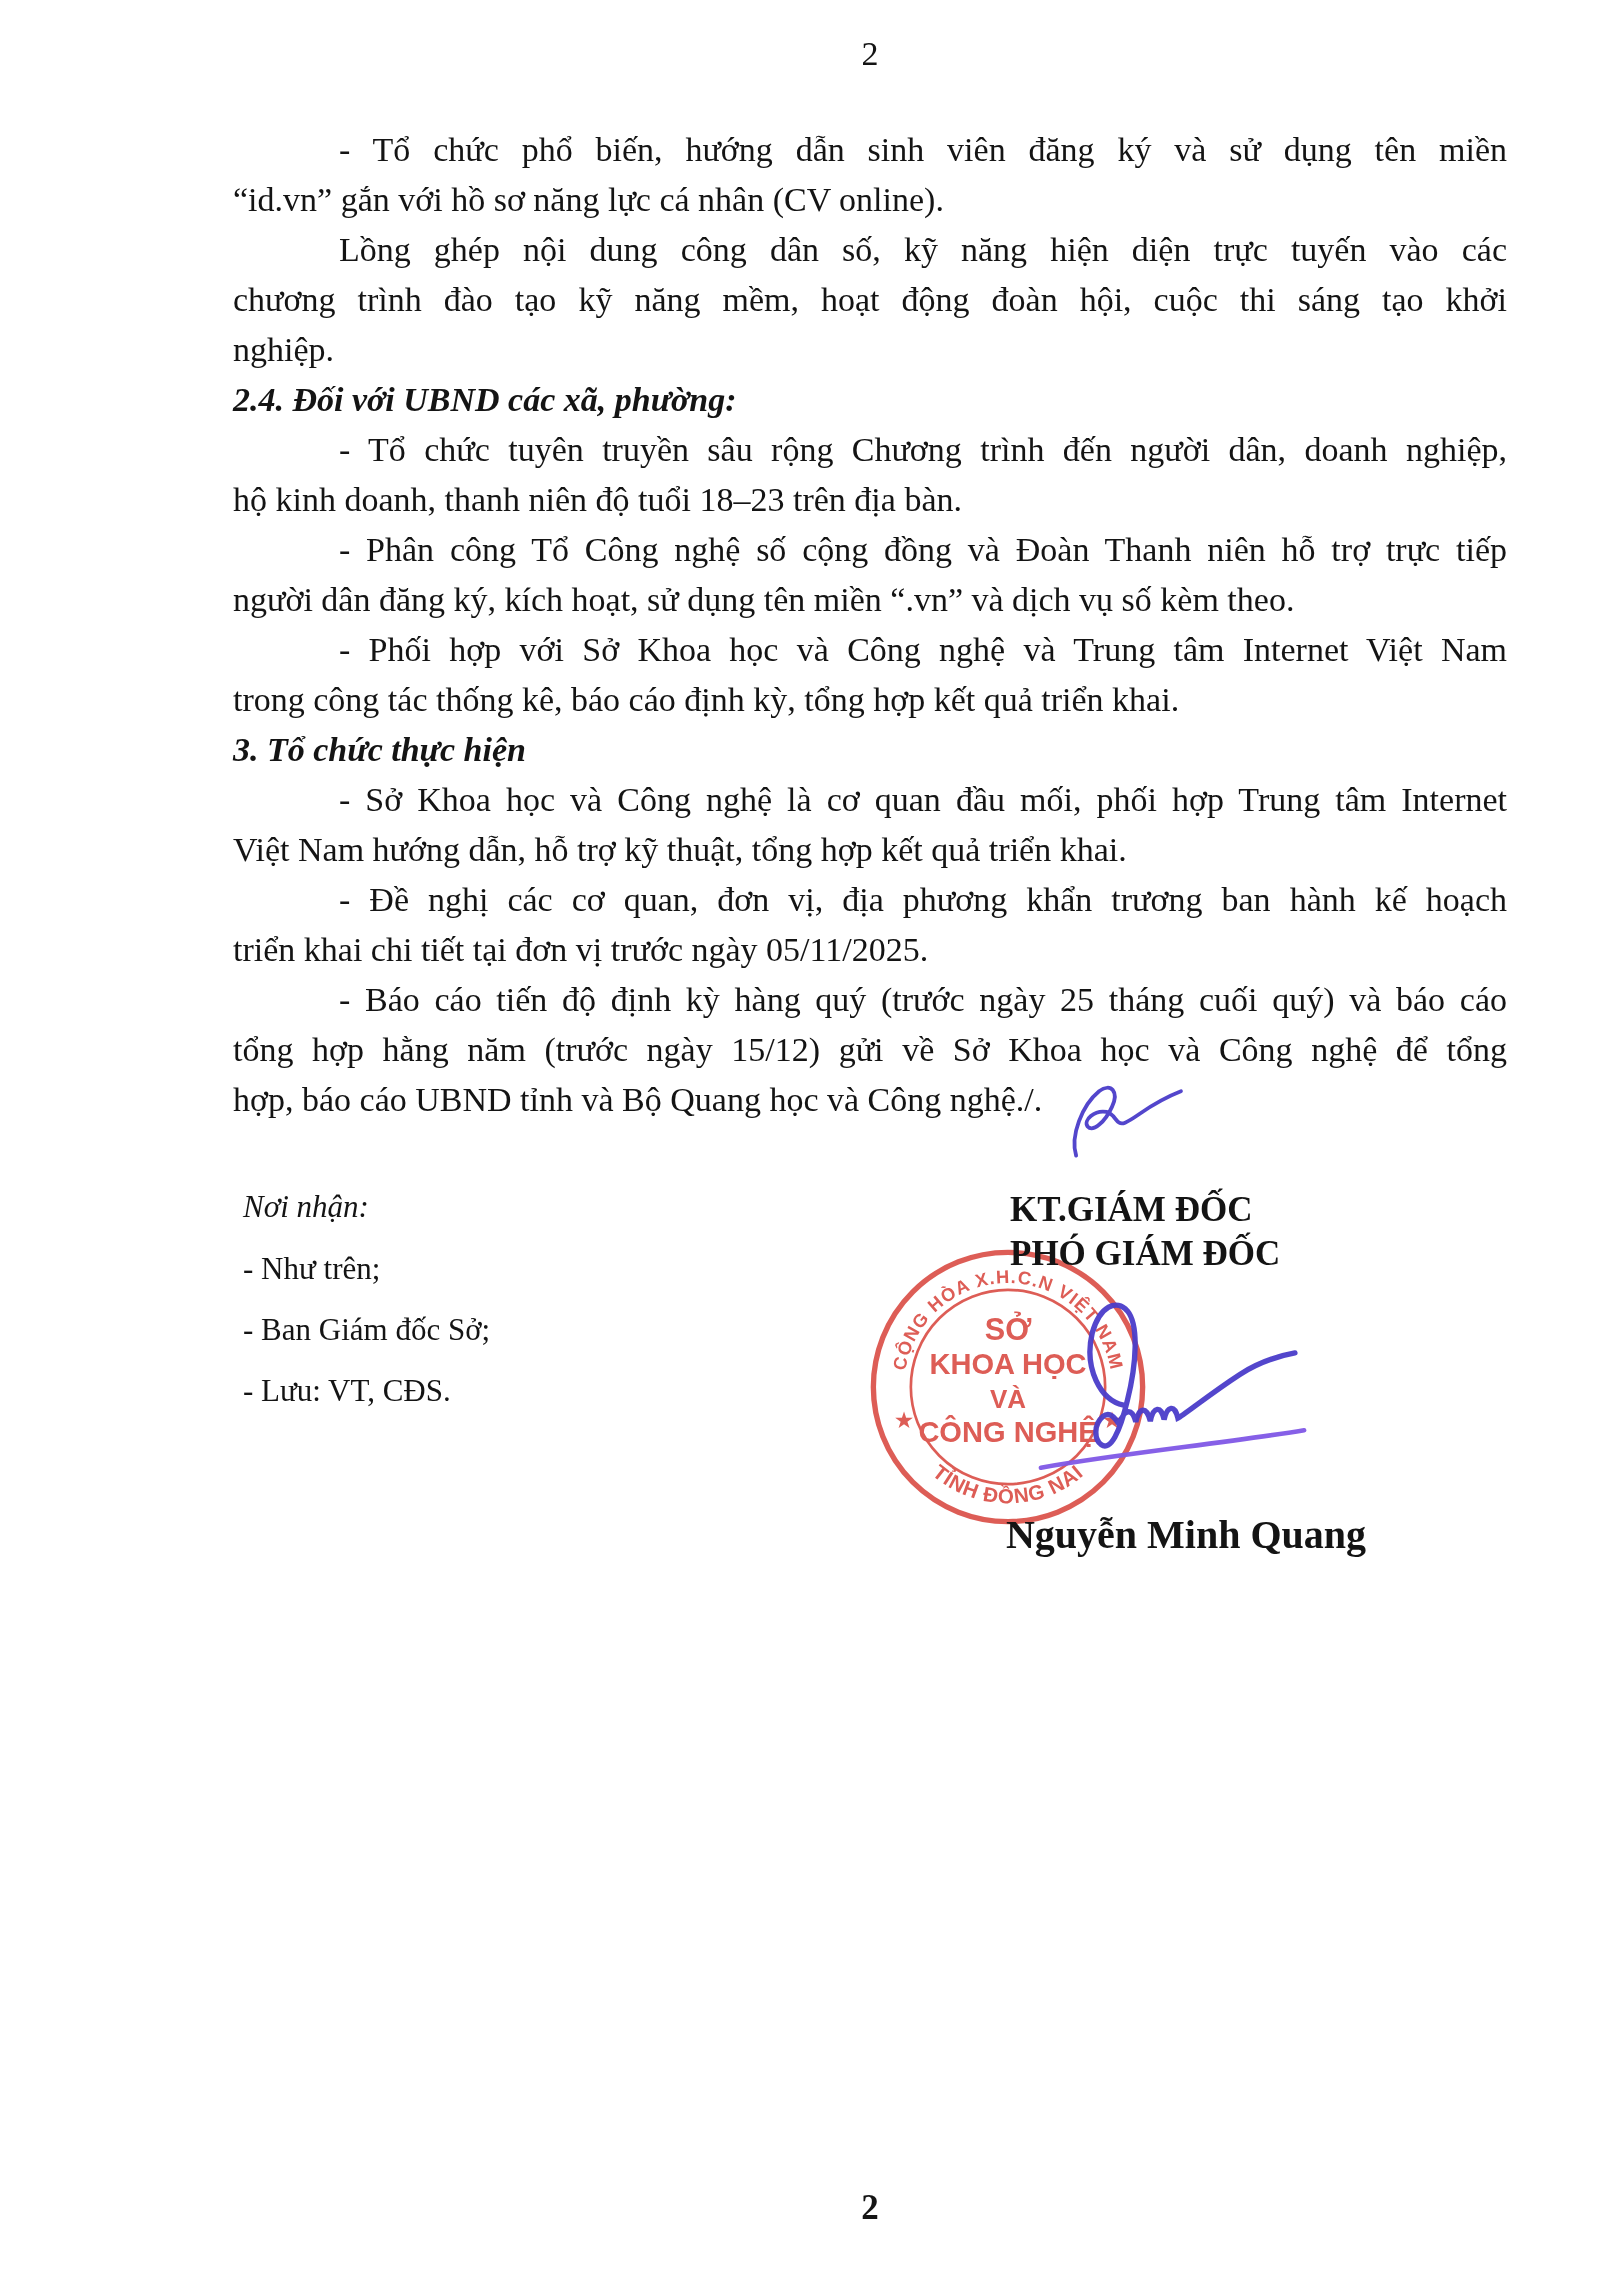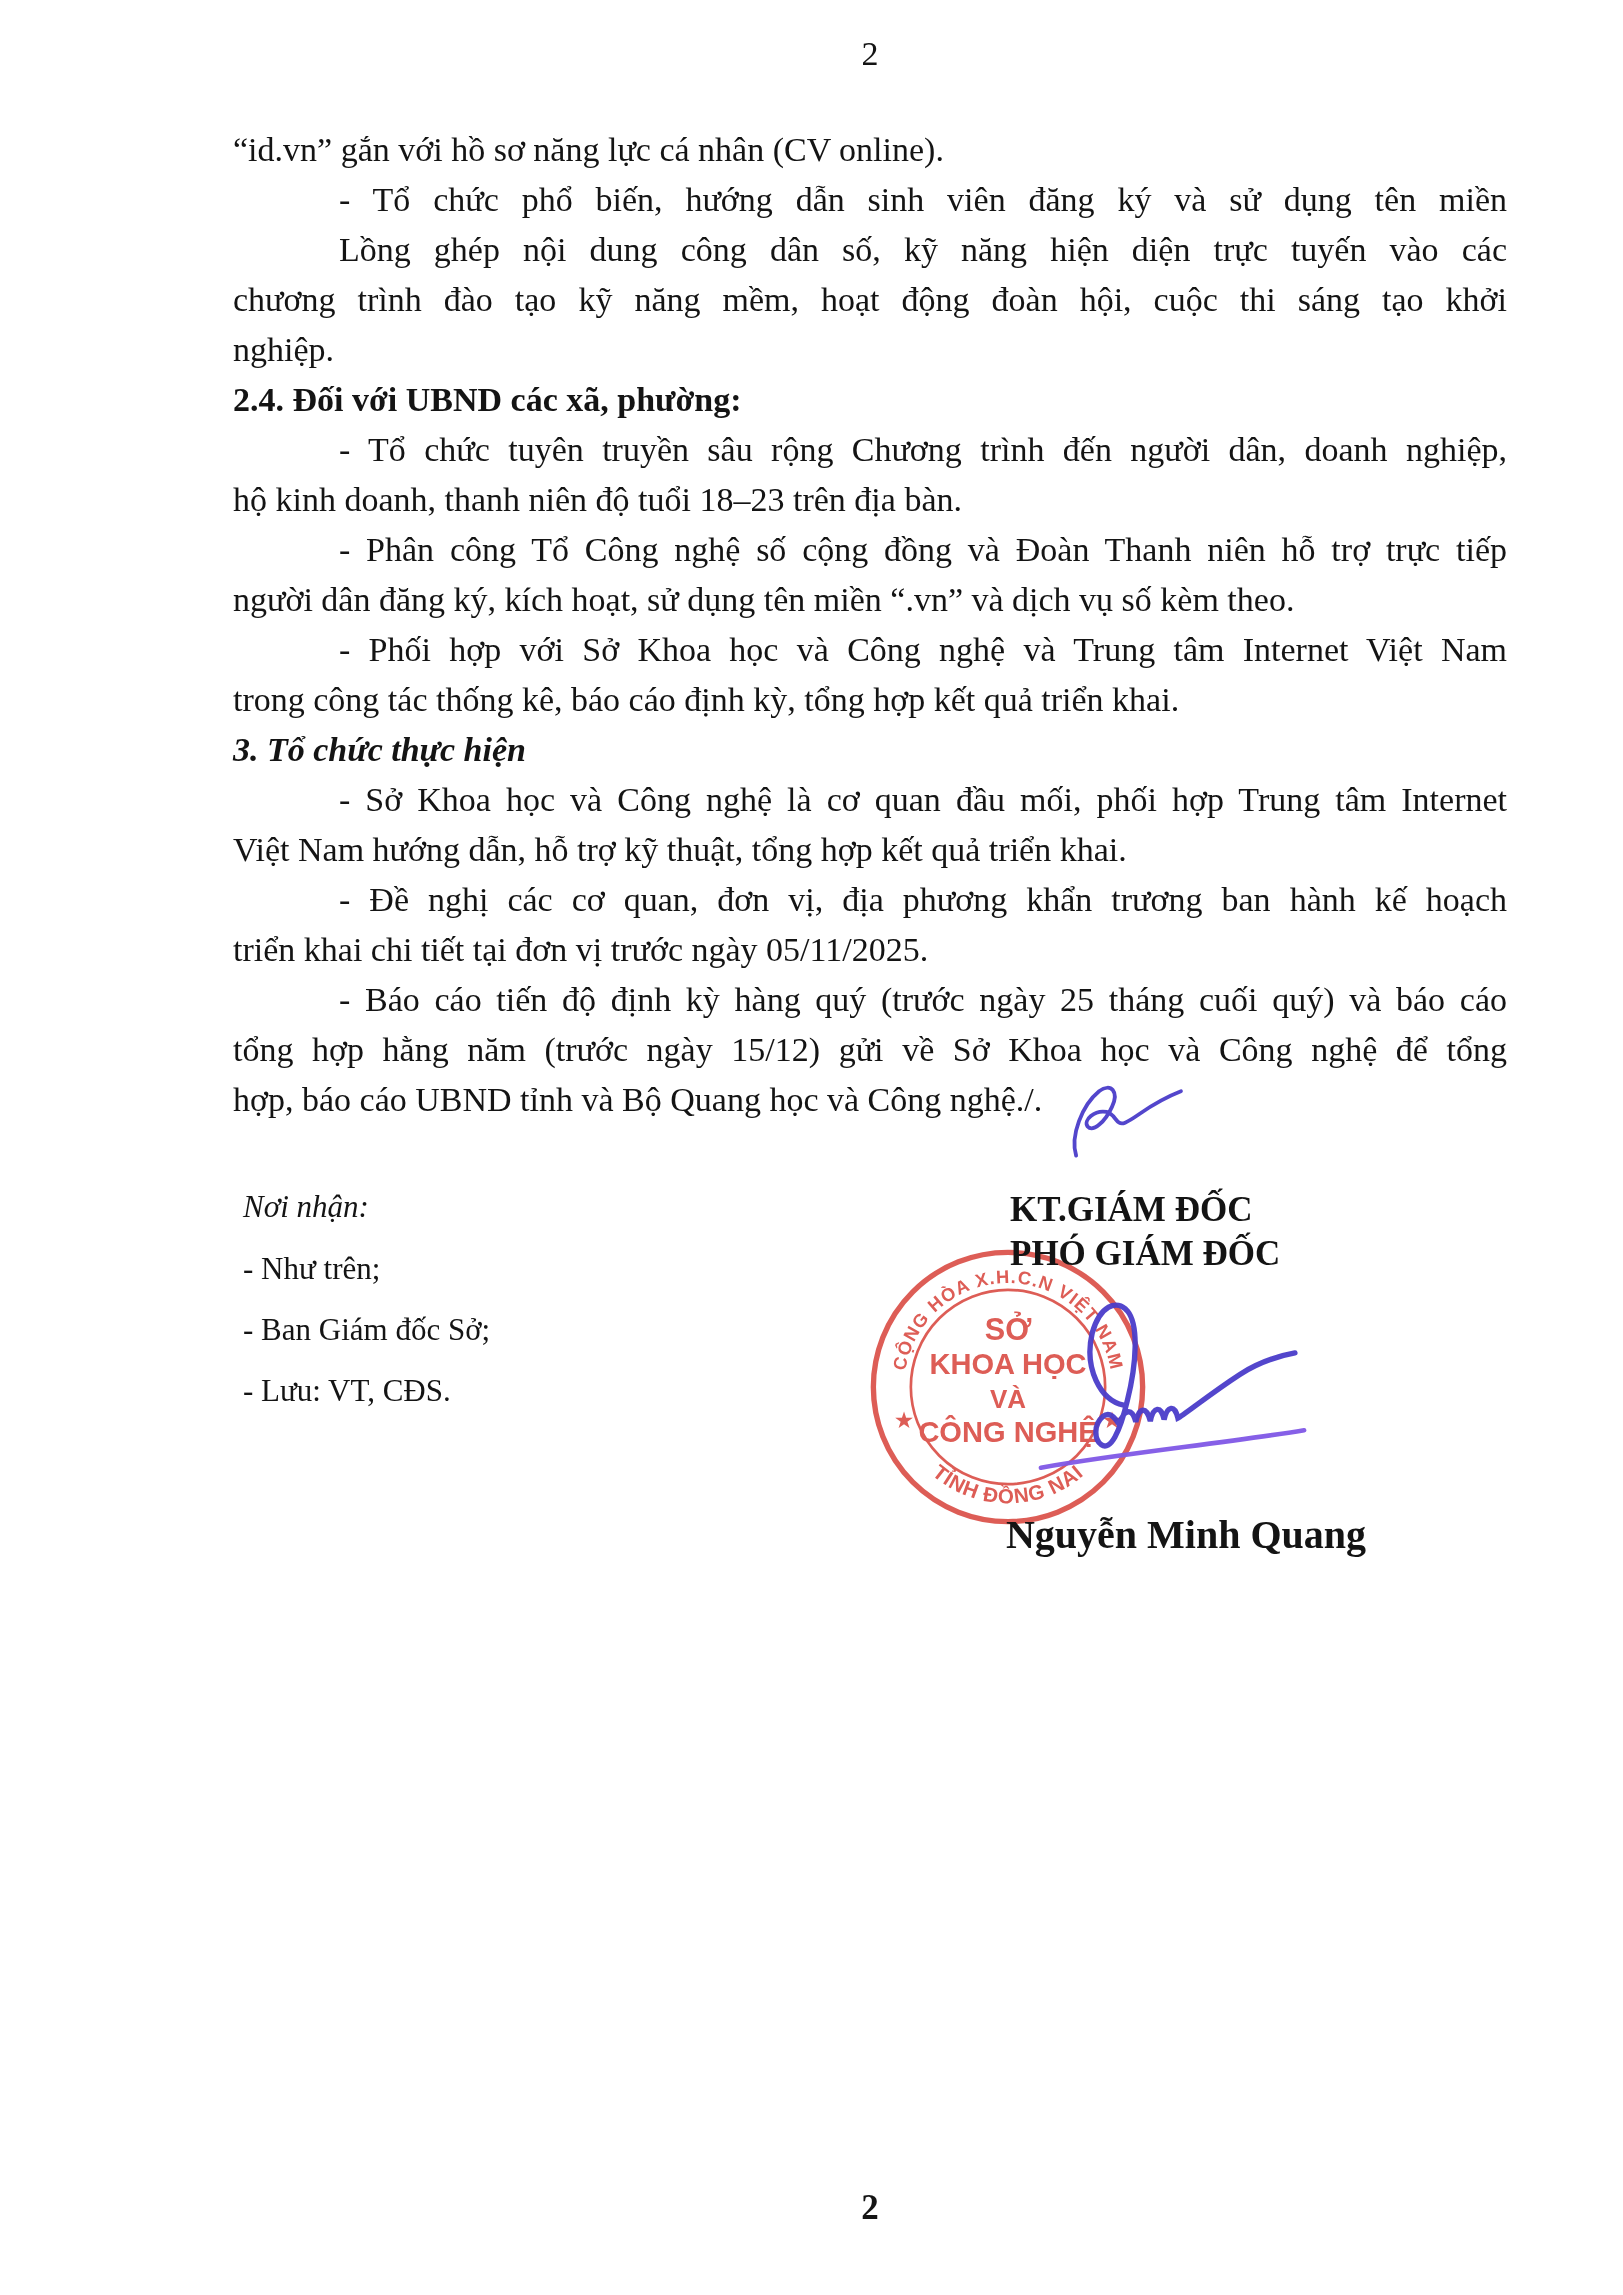--- a/index.html
+++ b/index.html
@@ -21,21 +21,21 @@
   }
   .body-text{
     position:absolute;left:233px;top:125px;width:1274px;
   }
   .line{
     height:50px;line-height:50px;font-size:34px;
     white-space:normal;
   }
   .line.just{text-align:justify;text-align-last:justify;text-justify:inter-word;}
   .line.indent{text-indent:106px;}
-  .line.h24{font-weight:bold;}
+  .line.h24{font-weight:bold;font-style:italic;}
   .line.h3{font-weight:bold;font-style:italic;}
   .recipients-block{
     position:absolute;left:243px;top:1188px;z-index:2;
   }
   .recipients-title{
     font-size:31px;font-weight:normal;font-style:italic;line-height:37px;
   }
   .recipient-item{
     font-size:31px;line-height:35px;margin-top:26px;
   }
@@ -58,22 +58,22 @@
   }
 </style>
 </head>
 <body>
 
 <div class="page">
 
   <div class="pagenum-top">2</div>
 
   <div class="body-text">
+      <div class="line indent just">- Tổ chức phổ biến, hướng dẫn sinh viên đăng ký và sử dụng tên miền</div>
       <div class="line">“id.vn” gắn với hồ sơ năng lực cá nhân (CV online).</div>
-      <div class="line indent just">- Tổ chức phổ biến, hướng dẫn sinh viên đăng ký và sử dụng tên miền</div>
       <div class="line indent just">Lồng ghép nội dung công dân số, kỹ năng hiện diện trực tuyến vào các</div>
       <div class="line just">chương trình đào tạo kỹ năng mềm, hoạt động đoàn hội, cuộc thi sáng tạo khởi</div>
       <div class="line">nghiệp.</div>
       <div class="line h24">2.4. Đối với UBND các xã, phường:</div>
       <div class="line indent just">- Tổ chức tuyên truyền sâu rộng Chương trình đến người dân, doanh nghiệp,</div>
       <div class="line">hộ kinh doanh, thanh niên độ tuổi 18–23 trên địa bàn.</div>
       <div class="line indent just">- Phân công Tổ Công nghệ số cộng đồng và Đoàn Thanh niên hỗ trợ trực tiếp</div>
       <div class="line">người dân đăng ký, kích hoạt, sử dụng tên miền “.vn” và dịch vụ số kèm theo.</div>
       <div class="line indent just">- Phối hợp với Sở Khoa học và Công nghệ và Trung tâm Internet Việt Nam</div>
       <div class="line">trong công tác thống kê, báo cáo định kỳ, tổng hợp kết quả triển khai.</div>

